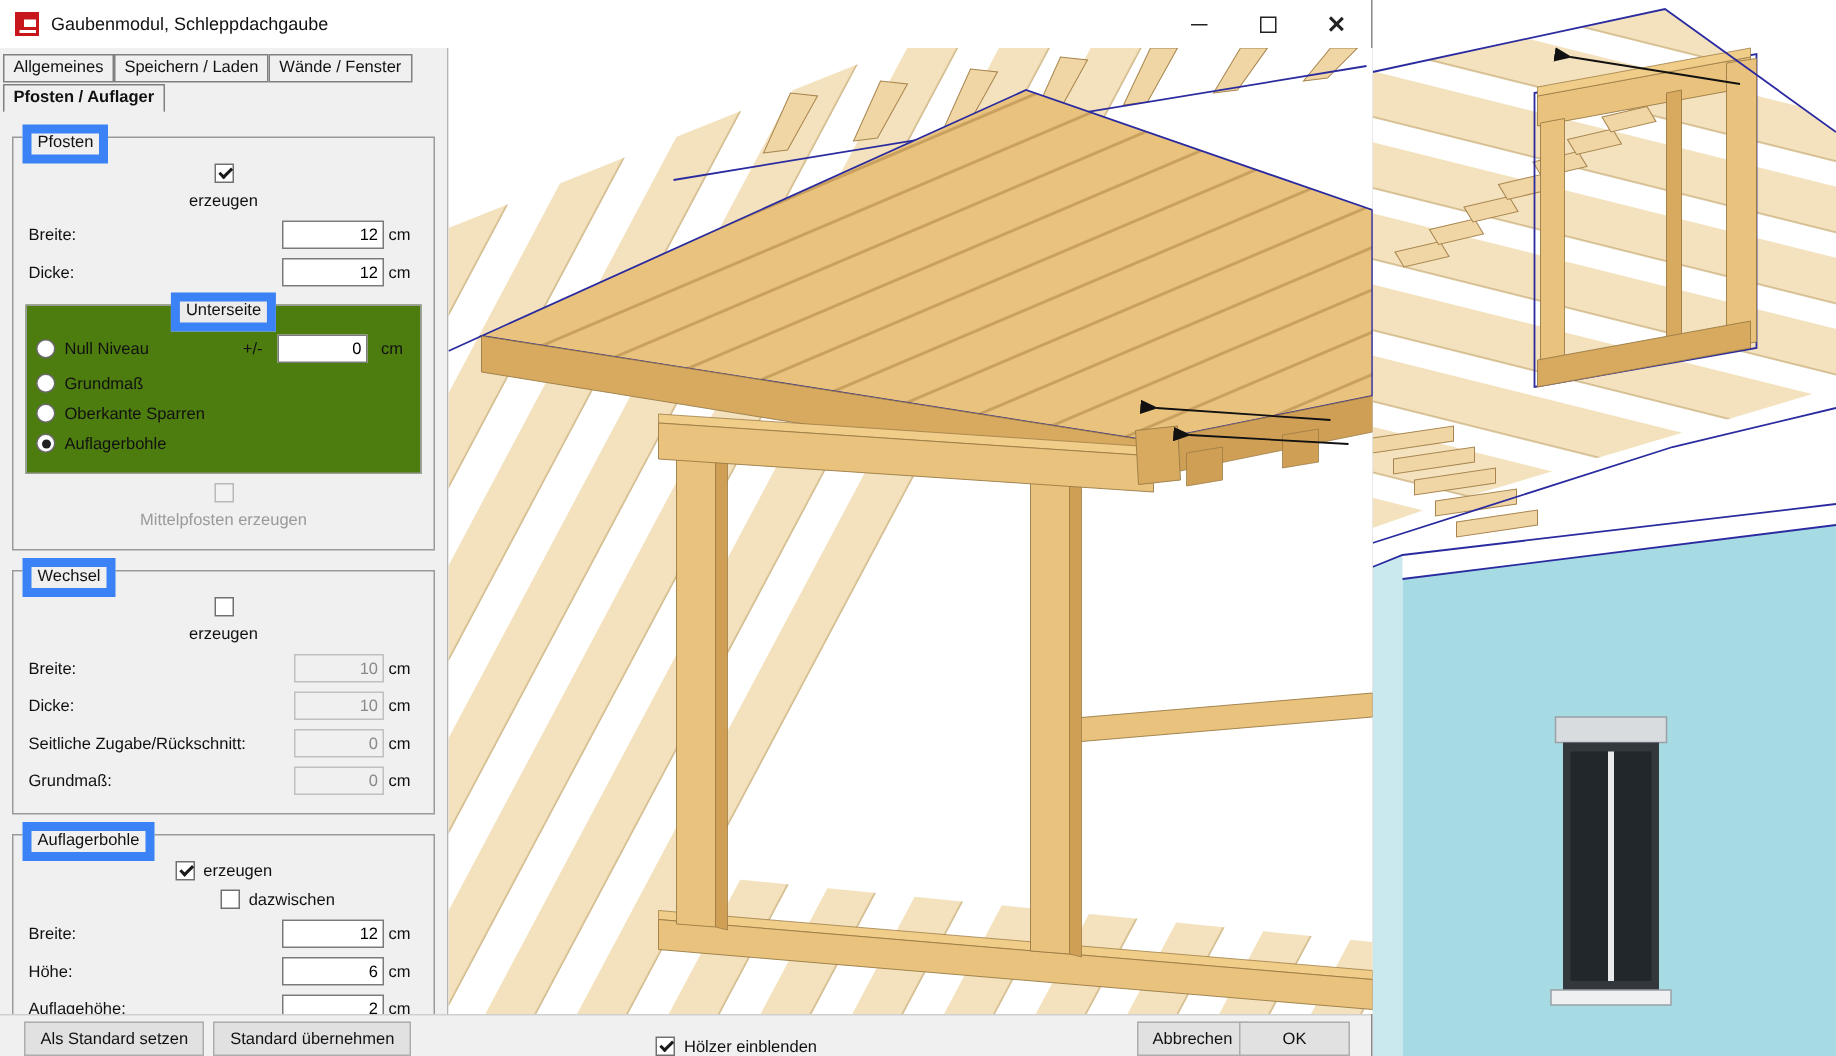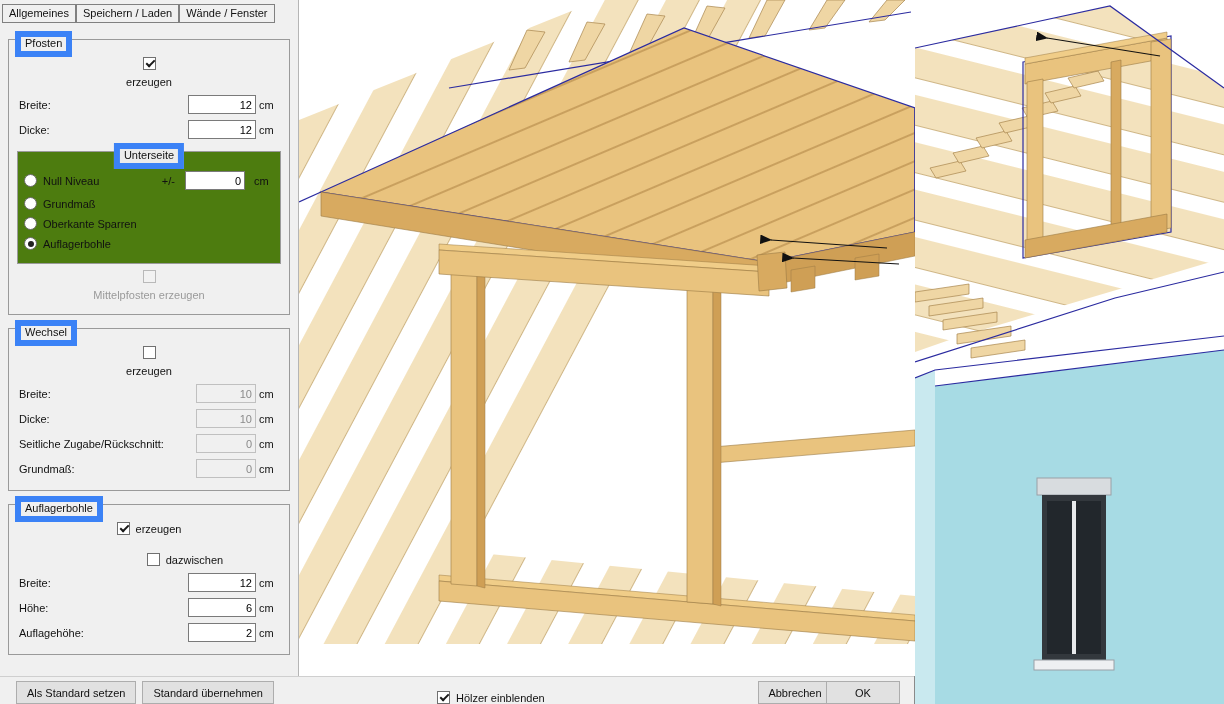--- a/index.html
+++ b/index.html
@@ -151,28 +151,46 @@
         <rect x="161" y="501" width="25" height="153" fill="#22272c"></rect>
         <rect x="119" y="660" width="80" height="10" fill="#eef0f2" stroke="#9aa0a6" stroke-width="1"></rect>
       </g>
 
       <line class="arrow" x1="245" y1="56" x2="132" y2="38" marker-end="url(#arrR)"></line>
     </svg>
   </div>
 
   <div class="dialog">
 
+    <div class="titlebar">
+      <div class="app-icon"></div>
+      <span class="title">Gaubenmodul, Schleppdachgaube</span>
+      <div class="win-controls">
+        <div class="win-btn">
+            <div class="glyph-min"></div>
+          </div>
+        <div class="win-btn">
+            <div class="glyph-max"></div>
+          </div>
+        <div class="win-btn">
+            <div class="glyph-close"></div>
+          </div>
+      </div>
+    </div>
 
     <div class="dialog-body">
 
       <div class="left-panel">
 
         <div class="tabs">
           <div class="tab-row">
             <span class="tab">Allgemeines</span><span class="tab">Speichern / Laden</span><span class="tab">Wände / Fenster</span>
+          </div>
+          <div class="tab-row">
+            <span class="tab active">Pfosten / Auflager</span>
           </div>
         </div>
 
         <div class="tab-page">
 
           <div class="group">
             <span class="group-title">Pfosten</span>
 
             <div class="check-row">
               <span class="checkbox checked"></span>
@@ -251,21 +269,21 @@
           </div>
 
           <div class="group">
             <span class="group-title">Auflagerbohle</span>
 
             <div class="check-row" style="gap:6px;">
               <span style="display:flex;align-items:center;gap:6px;">
                 <span class="checkbox checked"></span>
                 <span>erzeugen</span>
               </span>
-              <span style="display:flex;align-items:flex-end;gap:6px;margin-left:72px;margin-top:12px;">
+              <span style="display:flex;align-items:flex-end;gap:6px;margin-left:72px;">
                 <span class="checkbox"></span>
                 <span>dazwischen</span>
               </span>
             </div>
 
             <div class="field-row">
               <span class="flabel">Breite:</span>
               <input class="num" value="12" style="">
               <span class="unit">cm</span>
             </div>

